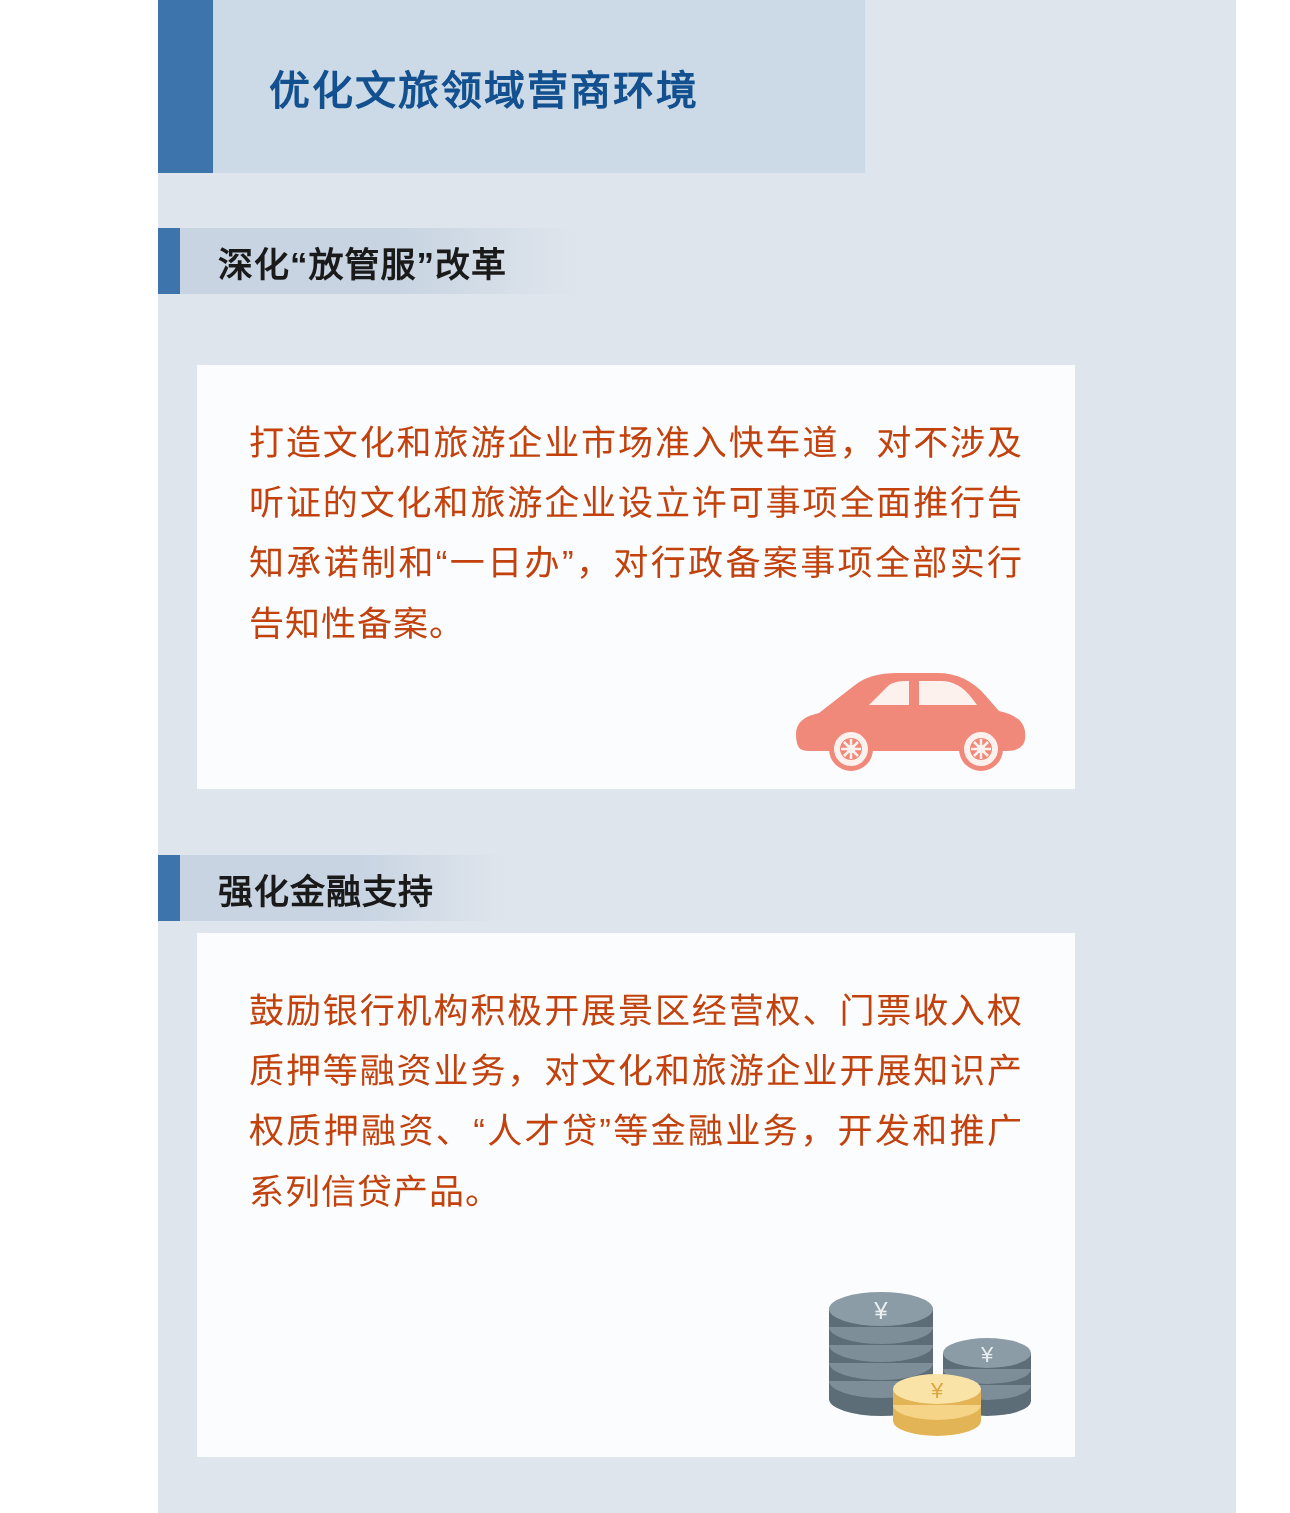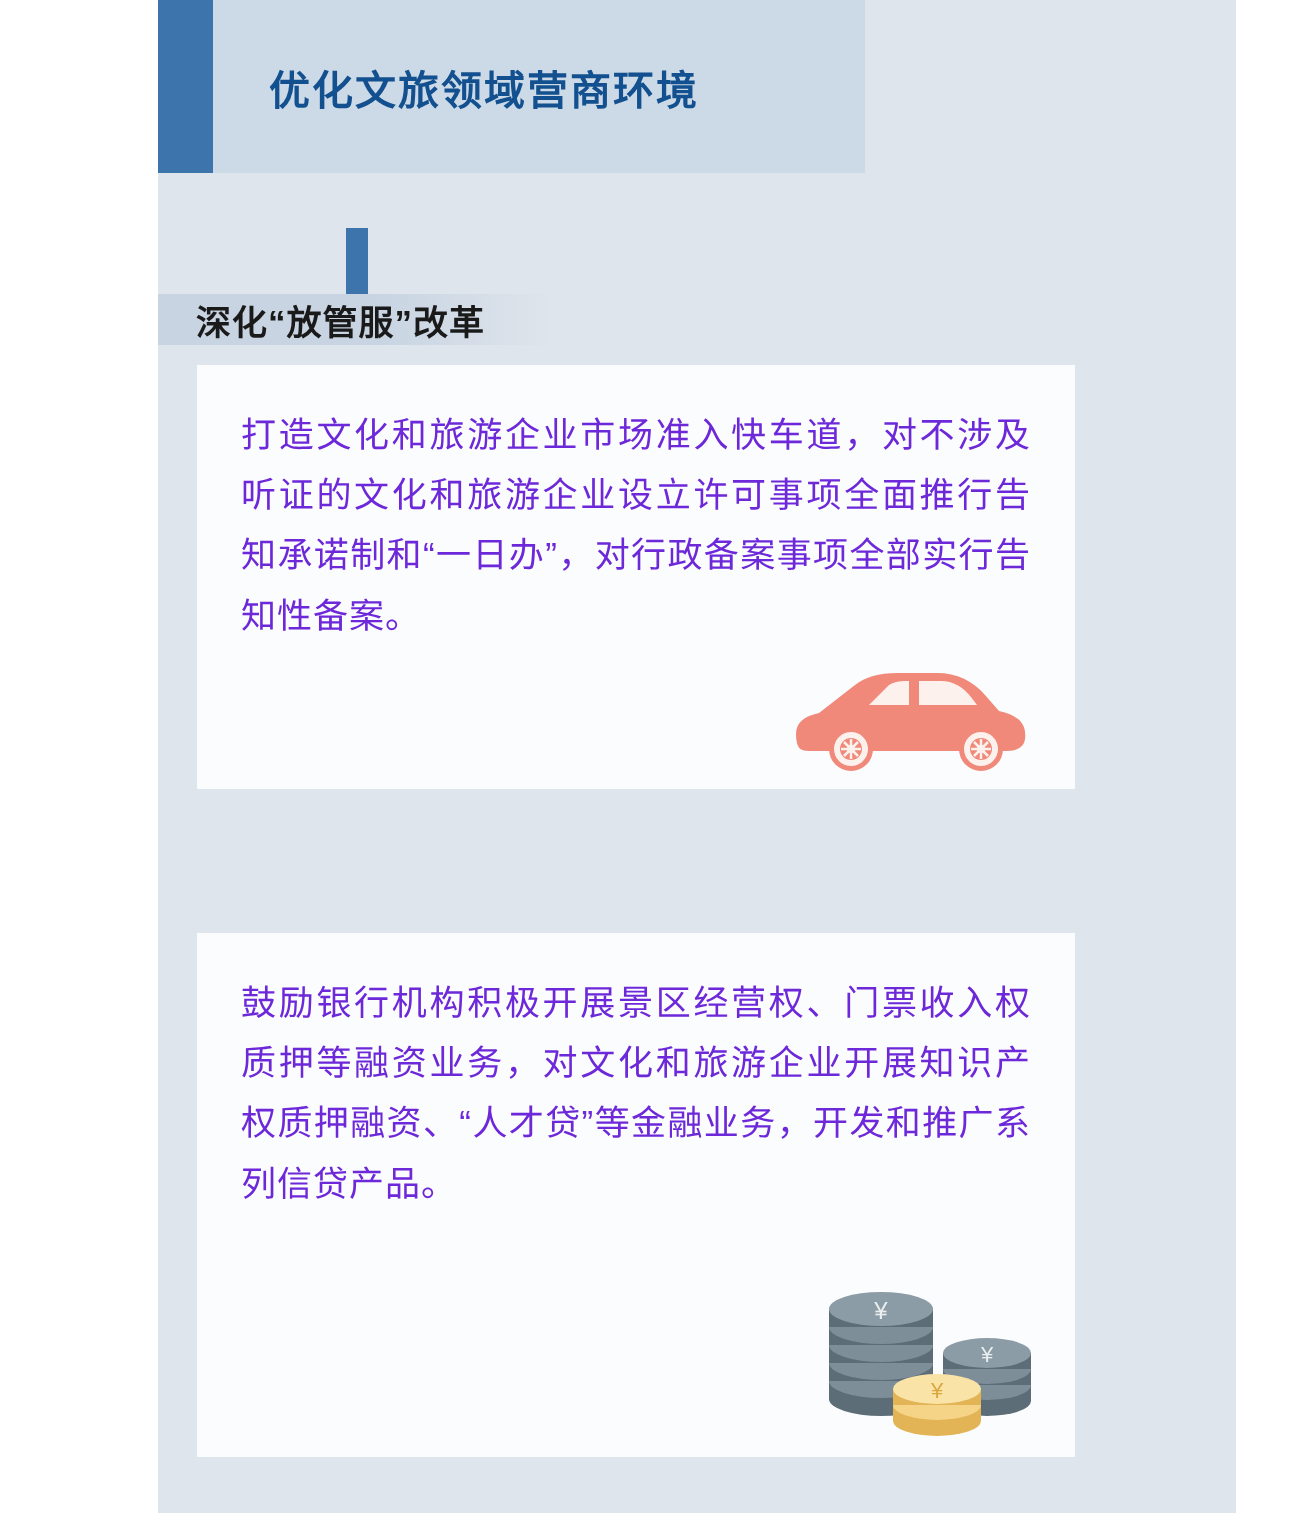--- a/index.html
+++ b/index.html
@@ -96,40 +96,40 @@
   }
   .section-head .hl span {
     font-size: 35px;
     font-weight: bold;
     color: #1a1a1a;
     padding-left: 38px;
     white-space: nowrap;
     letter-spacing: 1px;
   }
 
-  #head-1 { left: 158px; top: 228px; flex-direction: column; }
+  #head-1 { left: 158px; top: 228px; }
   #head-2 { left: 158px; top: 855px; }
 
   
   .card {
     position: absolute;
     left: 197px;
     width: 878px;
     background: #fbfcfd;
     box-sizing: border-box;
     padding: 40px 44px 36px 44px;
   }
   #card-1 { top: 365px; height: 424px; }
   #card-2 { top: 933px; height: 524px; }
 
   .card p {
-    margin: 0;
+    margin: 8px;
     font-size: 35px;
     line-height: 1.72;
-    color: #6d28d9;
+    color: #c2410c;
     text-align: justify;
     text-justify: inter-ideograph;
     letter-spacing: 1px;
   }
 
   
   .car-wrap {
     position: absolute;
     right: 40px;
     bottom: 14px;
@@ -196,20 +196,26 @@
           <line x1="73" y1="87" x2="59" y2="101"></line>
           <line x1="196" y1="84" x2="196" y2="104"></line>
           <line x1="186" y1="94" x2="206" y2="94"></line>
           <line x1="189" y1="87" x2="203" y2="101"></line>
           <line x1="203" y1="87" x2="189" y2="101"></line>
         </g>
       </svg>
     </div>
   </div>
 
+  <div class="section-head" id="head-2">
+    <div class="bar"></div>
+    <div class="hl">
+      <span>强化金融支持</span>
+    </div>
+  </div>
 
   <div class="card" id="card-2">
     <p>鼓励银行机构积极开展景区经营权、门票收入权质押等融资业务，对文化和旅游企业开展知识产权质押融资、“人才贷”等金融业务，开发和推广系列信贷产品。</p>
 
     <div class="coins-wrap">
       <svg viewBox="0 0 220 190" width="220" height="190" aria-hidden="true">
 
         <g>
           <ellipse cx="62" cy="150" rx="52" ry="17" fill="#5c6d78"></ellipse>
           <rect x="10" y="132" width="104" height="18" fill="#5c6d78"></rect>

